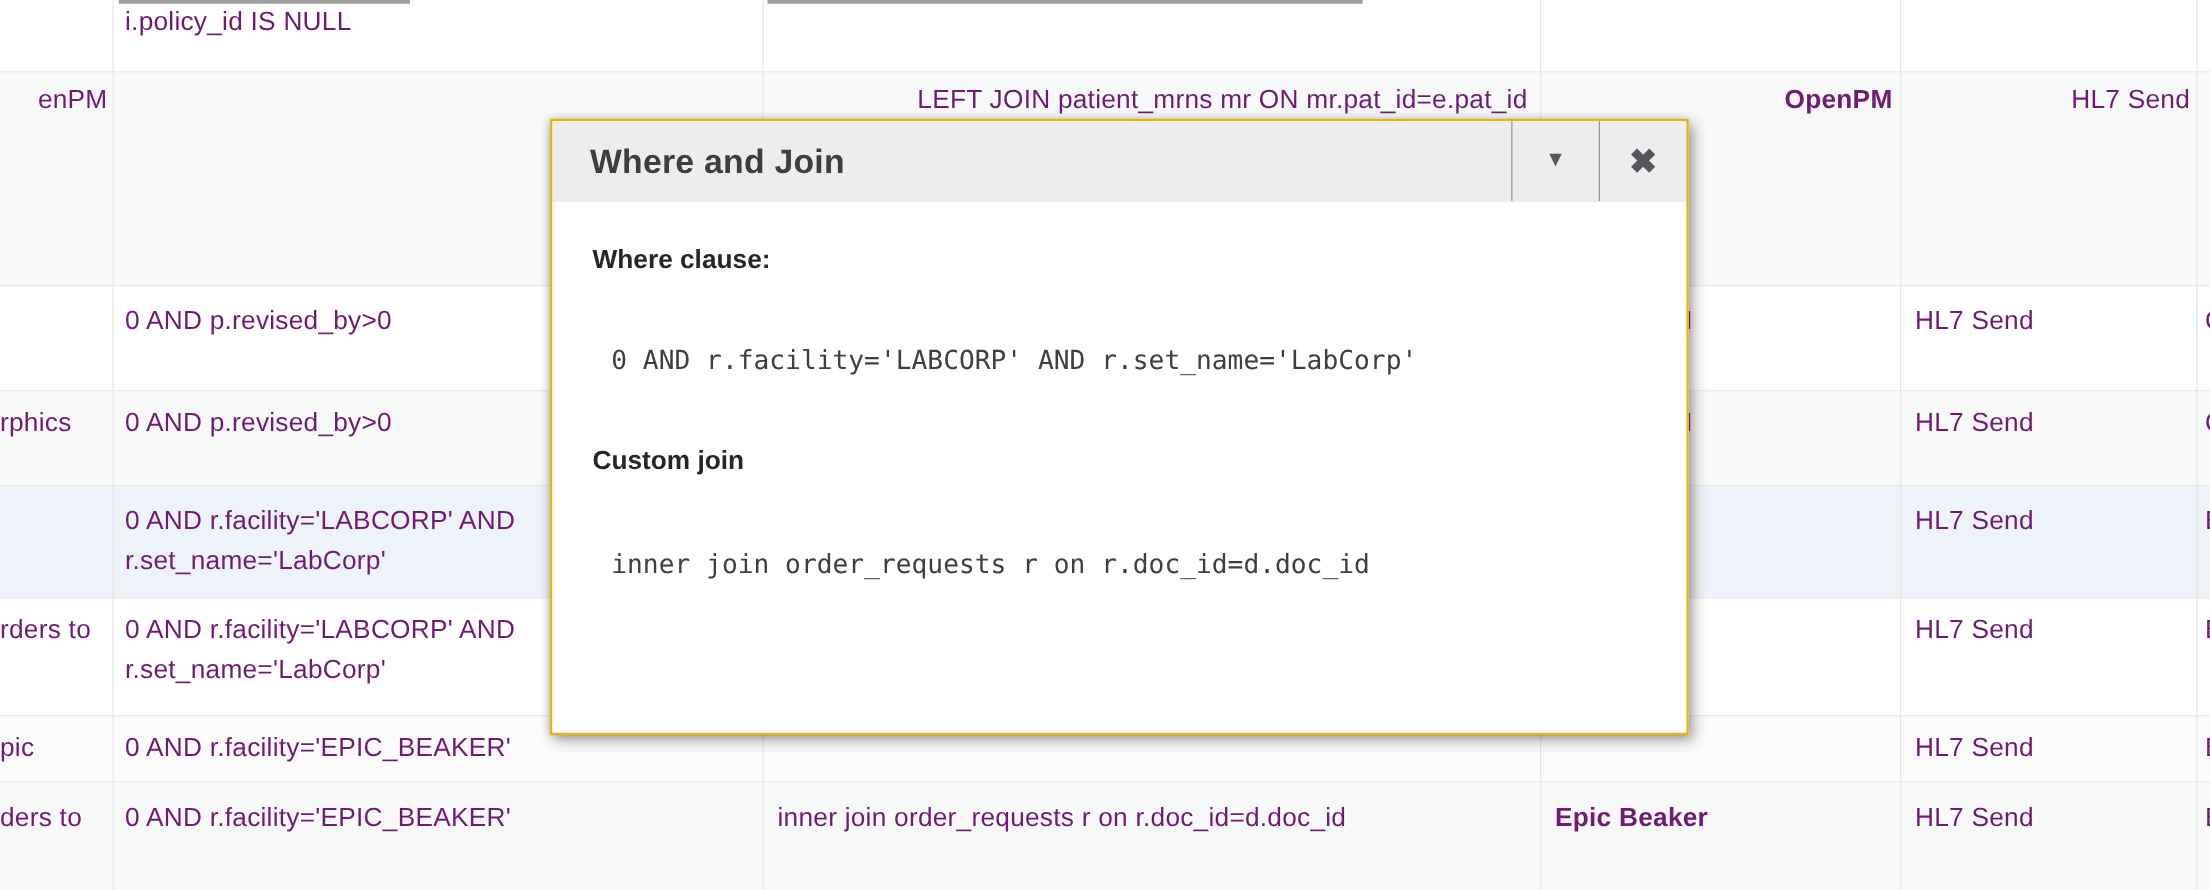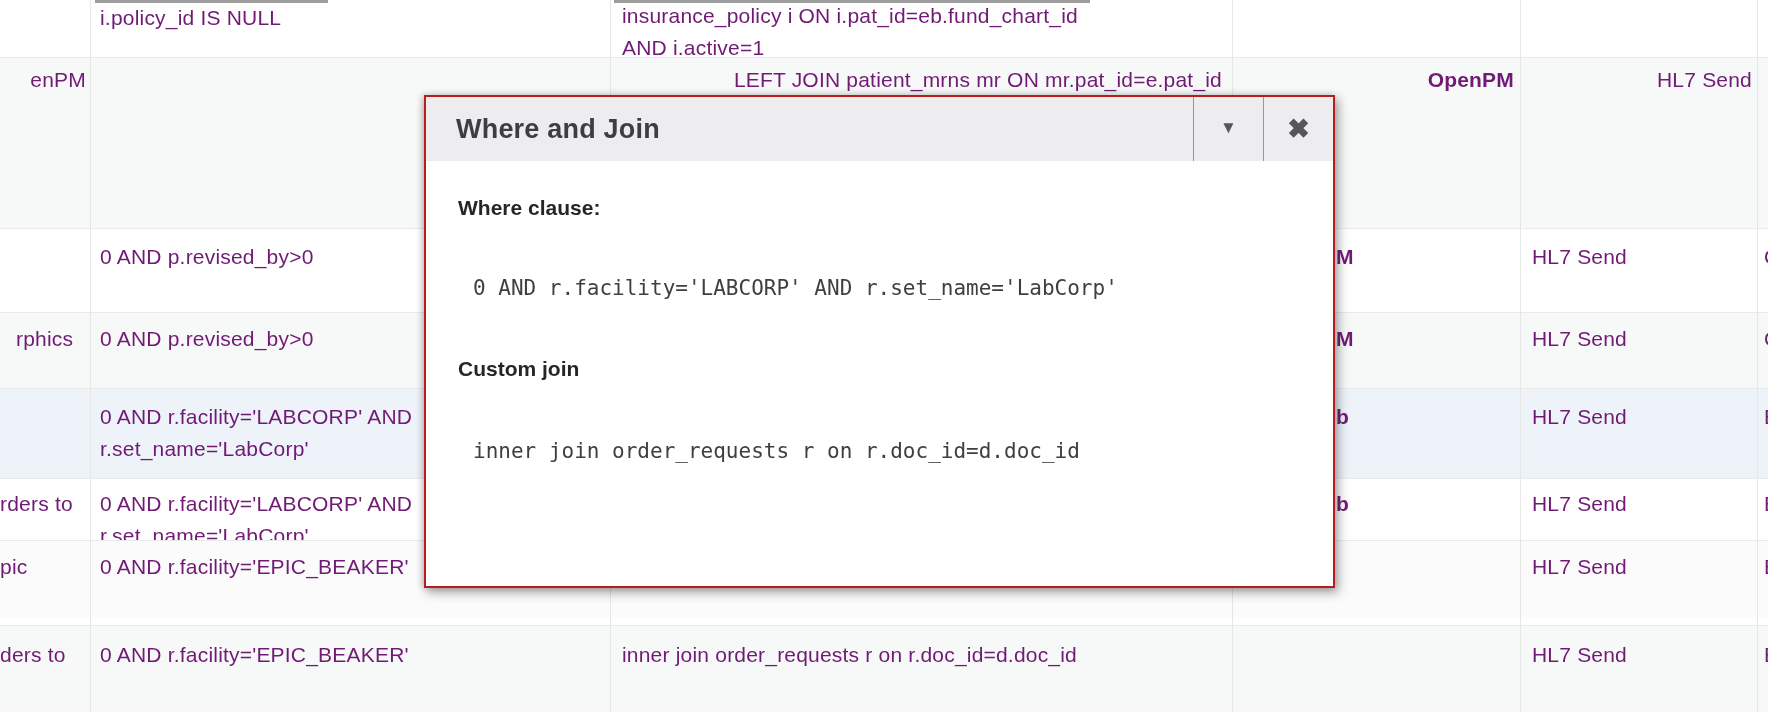--- a/index.html
+++ b/index.html
@@ -28,22 +28,22 @@
   .c5{left:1764px;width:20px;white-space:nowrap;}
   .frag{left:1336px;}
   .frag2{left:1350px;}
 
   .vline{position:absolute;top:0;bottom:0;width:1px;background:#e5e6e6;}
 
   .remnant{position:absolute;top:0;height:3px;background:#8d8d8d;opacity:.85;}
 
   
   .modal{
-    position:absolute;left:424px;top:95px;width:911px;height:493px;
-    background:#ffffff;border:2px solid #b91c1c;box-sizing:border-box;
+    position:absolute;left:440px;top:95px;width:911px;height:493px;
+    background:#ffffff;border:2px solid #eab308;box-sizing:border-box;
     box-shadow:3px 4px 10px rgba(40,40,40,.45), -2px 0 6px rgba(40,40,40,.18);
     z-index:10;
   }
   .modal-header{
     position:absolute;left:0;top:0;right:0;height:64px;
     background:#ededf0;border-bottom:1px solid #97979b;
     display:flex;align-items:center;cursor:move;
   }
   .modal-title{
     flex:1;padding-left:30px;font-size:27px;font-weight:bold;color:#3e3e40;
@@ -65,41 +65,39 @@
     font-family:"DejaVu Sans Mono", monospace;white-space:nowrap;
   }
 </style>
 </head>
 <body>
 
 <div class="stage">
 
   <div class="row row-white" style="top:0;height:57px;">
     <div class="cell c1" style="top:2px;">i.policy_id IS NULL</div>
-    <div class="cell c2" style="top:0px;">insurance_policy i ON i.pat_id=eb.fund_chart_id
-AND i.active=1</div>
   </div>
 
   <div class="row row-gray bordered" style="top:57px;height:171px;text-align:right;">
     <div class="cell c0" style="top:6px;">enPM</div>
     <div class="cell c2" style="top:6px;">LEFT JOIN patient_mrns mr ON mr.pat_id=e.pat_id</div>
     <div class="cell c3" style="top:6px;">OpenPM</div>
     <div class="cell c4" style="top:6px;">HL7 Send</div>
     <div class="cell c5" style="top:6px;">O</div>
   </div>
 
   <div class="row row-white bordered" style="top:228px;height:84px;">
     <div class="cell c1" style="top:12px;">0 AND p.revised_by&gt;0</div>
     <div class="cell c3 frag" style="top:12px;">M</div>
     <div class="cell c4" style="top:12px;">HL7 Send</div>
     <div class="cell c5" style="top:12px;">O</div>
   </div>
 
   <div class="row row-gray bordered" style="top:312px;height:76px;">
-    <div class="cell c0" style="top:10px;padding-left:16px;">rphics</div>
+    <div class="cell c0" style="top:10px;">rphics</div>
     <div class="cell c1" style="top:10px;">0 AND p.revised_by&gt;0</div>
     <div class="cell c3 frag" style="top:10px;">M</div>
     <div class="cell c4" style="top:10px;">HL7 Send</div>
     <div class="cell c5" style="top:10px;">O</div>
   </div>
 
   <div class="row row-blue bordered" style="top:388px;height:90px;">
     <div class="cell c1" style="top:12px;">0 AND r.facility='LABCORP' AND
 r.set_name='LabCorp'</div>
     <div class="cell c3 frag" style="top:12px;">b</div>
@@ -109,31 +107,32 @@
 
   <div class="row row-white bordered" style="top:478px;height:70px;">
     <div class="cell c0" style="top:9px;">rders to</div>
     <div class="cell c1" style="top:9px;">0 AND r.facility='LABCORP' AND
 r.set_name='LabCorp'</div>
     <div class="cell c3 frag" style="top:9px;">b</div>
     <div class="cell c4" style="top:9px;">HL7 Send</div>
     <div class="cell c5" style="top:9px;">E</div>
   </div>
 
-  <div class="row row-white bordered" style="top:540px;height:77px;background:#fbfbfb;">
+  <div class="row row-white bordered" style="top:572px;height:77px;background:#fbfbfb;">
     <div class="cell c0" style="top:10px;">pic</div>
     <div class="cell c1" style="top:10px;">0 AND r.facility='EPIC_BEAKER'</div>
     <div class="cell c4" style="top:10px;">HL7 Send</div>
     <div class="cell c5" style="top:10px;">E</div>
   </div>
 
   <div class="row row-gray bordered" style="top:625px;height:87px;">
     <div class="cell c0" style="top:13px;">ders to</div>
     <div class="cell c1" style="top:13px;">0 AND r.facility='EPIC_BEAKER'</div>
     <div class="cell c2" style="top:13px;">inner join order_requests r on r.doc_id=d.doc_id</div>
+    <div class="cell c3" style="top:13px;">Epic Beaker</div>
     <div class="cell c4" style="top:13px;">HL7 Send</div>
     <div class="cell c5" style="top:13px;">E</div>
   </div>
 
   <div class="vline" style="left:90px;"></div>
   <div class="vline" style="left:610px;"></div>
   <div class="vline" style="left:1232px;"></div>
   <div class="vline" style="left:1520px;"></div>
   <div class="vline" style="left:1757px;"></div>
 

